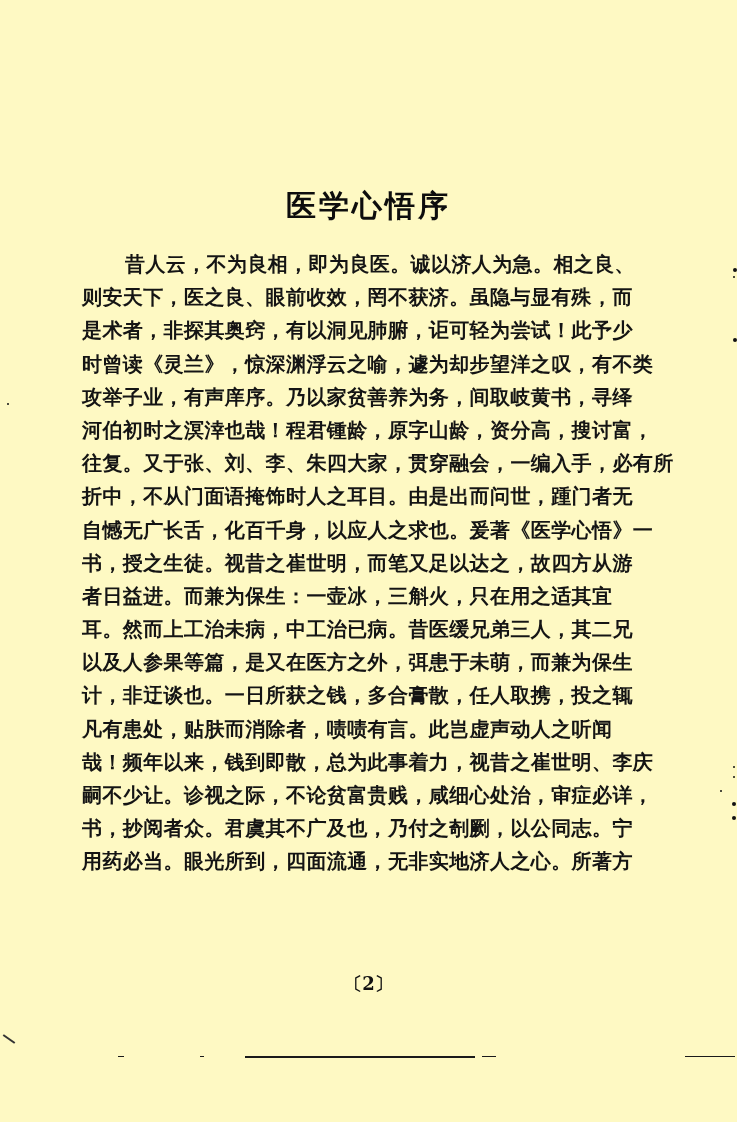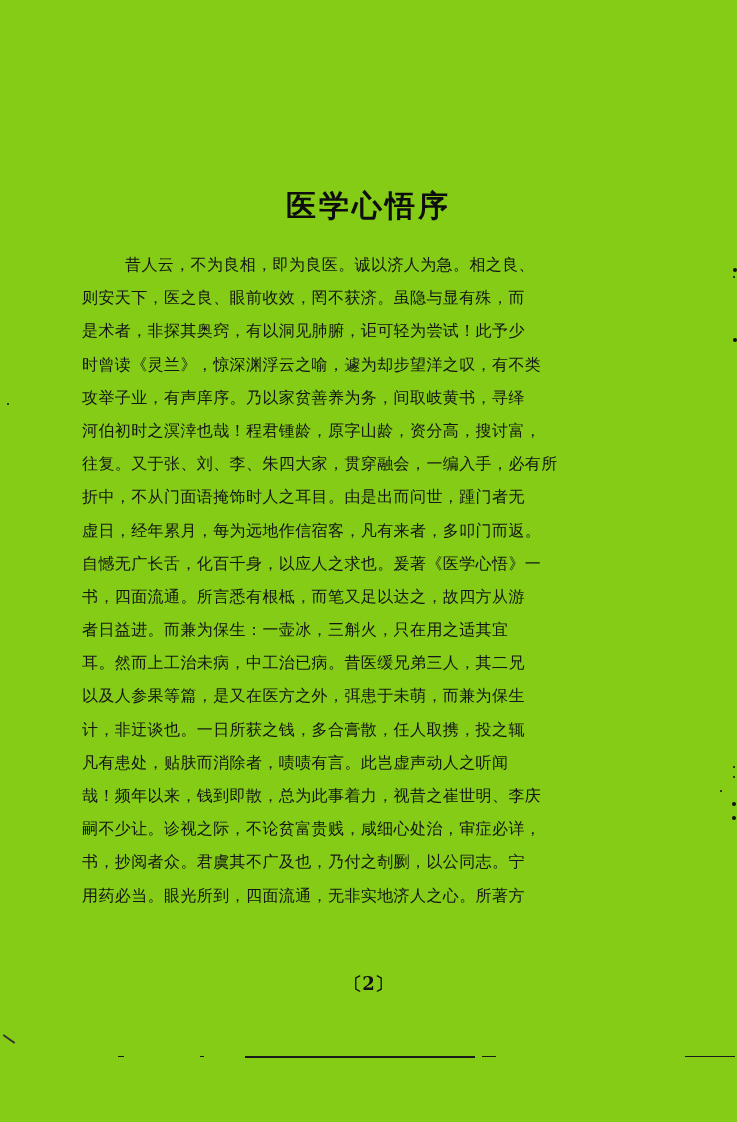--- a/index.html
+++ b/index.html
@@ -12,21 +12,21 @@
       height: 1122px;
       position: relative;
       overflow: hidden;
       font-family: "DejaVu Serif", "Liberation Serif", serif;
       color: #111111;
     }
     .page {
       position: absolute;
       left: 0; top: 0;
       width: 737px; height: 1122px;
-      background: #84cc16;
+      background: #fef9c3;
     }
     .title {
       position: absolute;
       left: 0;
       width: 737px;
       top: 186px;
       text-align: center;
       font-size: 30px;
       font-weight: bold;
       letter-spacing: 3px;
@@ -34,22 +34,22 @@
     }
     .body-text {
       position: absolute;
       left: 82px;
       top: 248px;
       width: 600px;
     }
     .line {
       height: 33.2px;
       line-height: 33.2px;
-      font-size: 16px;
-      font-weight: normal;
+      font-size: 20px;
+      font-weight: bold;
       white-space: nowrap;
       letter-spacing: 0.4px;
       color: #141414;
     }
     .line.indent {
       padding-left: 43px;
     }
     .page-number {
       position: absolute;
       left: 0;
@@ -91,23 +91,22 @@
 
   <div class="body-text">
     <div class="line indent">昔人云，不为良相，即为良医。诚以济人为急。相之良、</div>
     <div class="line">则安天下，医之良、眼前收效，罔不获济。虽隐与显有殊，而</div>
     <div class="line">是术者，非探其奥窍，有以洞见肺腑，讵可轻为尝试！此予少</div>
     <div class="line">时曾读《灵兰》，惊深渊浮云之喻，遽为却步望洋之叹，有不类</div>
     <div class="line">攻举子业，有声庠序。乃以家贫善养为务，间取岐黄书，寻绎</div>
     <div class="line">河伯初时之溟涬也哉！程君锺龄，原字山龄，资分高，搜讨富，</div>
     <div class="line">往复。又于张、刘、李、朱四大家，贯穿融会，一编入手，必有所</div>
     <div class="line">折中，不从门面语掩饰时人之耳目。由是出而问世，踵门者无</div>
-    <div class="line">虚日，经年累月，每为远地作信宿客，凡有来者，多叩门而返。</div>
     <div class="line">自憾无广长舌，化百千身，以应人之求也。爰著《医学心悟》一</div>
-    <div class="line">书，四面流通。所言悉有根柢，而笔又足以达之，故四方从游</div>
+    <div class="line">书，授之生徒。视昔之崔世明，而笔又足以达之，故四方从游</div>
     <div class="line">者日益进。而兼为保生：一壶冰，三斛火，只在用之适其宜</div>
     <div class="line">耳。然而上工治未病，中工治已病。昔医缓兄弟三人，其二兄</div>
     <div class="line">以及人参果等篇，是又在医方之外，弭患于未萌，而兼为保生</div>
     <div class="line">计，非迂谈也。一日所获之钱，多合膏散，任人取携，投之辄</div>
     <div class="line">凡有患处，贴肤而消除者，啧啧有言。此岂虚声动人之听闻</div>
     <div class="line">哉！频年以来，钱到即散，总为此事着力，视昔之崔世明、李庆</div>
     <div class="line">嗣不少让。诊视之际，不论贫富贵贱，咸细心处治，审症必详，</div>
     <div class="line">书，抄阅者众。君虞其不广及也，乃付之剞劂，以公同志。宁</div>
     <div class="line">用药必当。眼光所到，四面流通，无非实地济人之心。所著方</div>
   </div>

